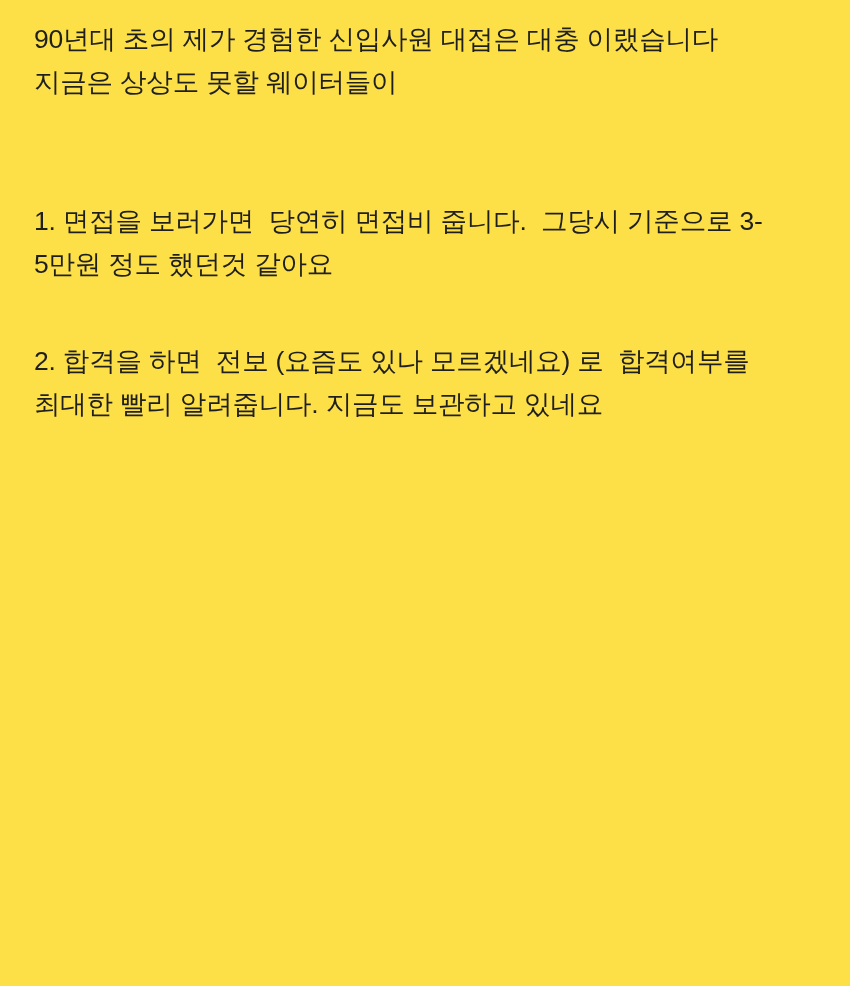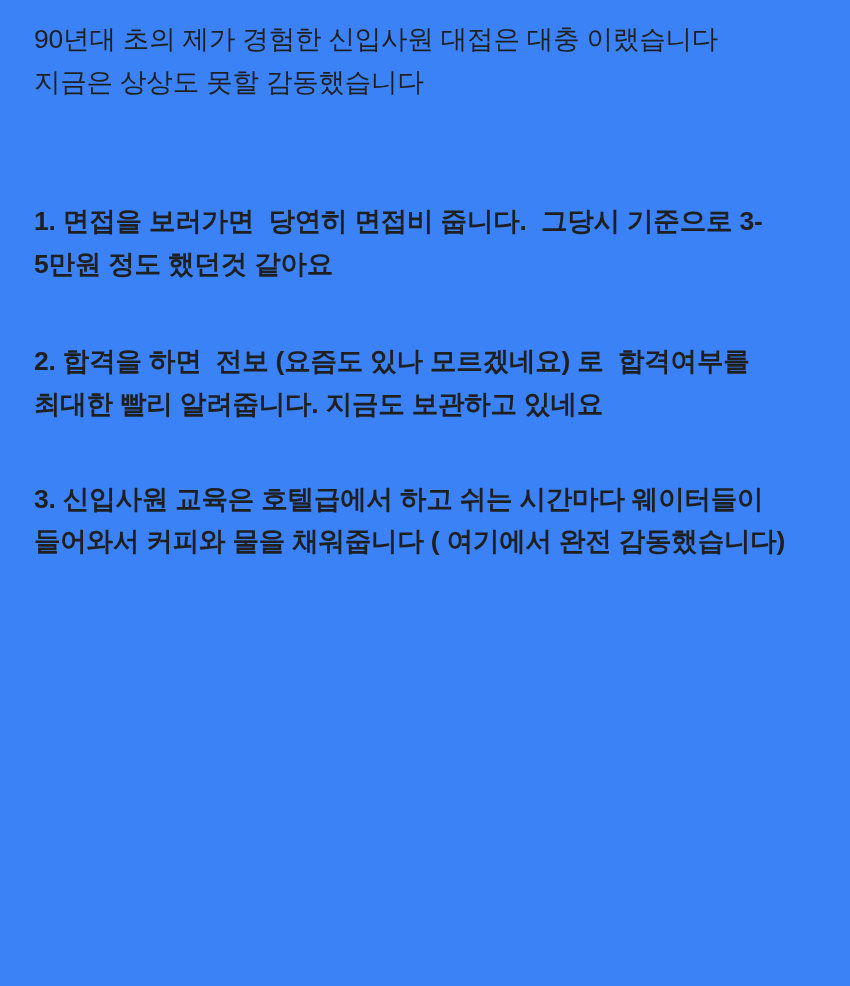--- a/index.html
+++ b/index.html
@@ -12,28 +12,28 @@
     background: #ffffff;
     font-family: "Liberation Sans", sans-serif;
     color: #222222;
     overflow: hidden;
   }
   .page {
     width: 850px;
     height: 986px;
     box-sizing: border-box;
     padding: 18px 34px 0 34px;
-    background: #3b82f6;
+    background: #fde047;
   }
   .block {
     font-size: 26.5px;
     line-height: 1.62;
     letter-spacing: -0.2px;
     color: #1f1f1f;
-    font-weight: 700;
+    font-weight: 400;
     white-space: pre-wrap;
     word-break: keep-all;
   }
   .intro-line {
     font-size: 26.5px;
     line-height: 1.62;
     letter-spacing: -0.2px;
     color: #1f1f1f;
     white-space: pre-wrap;
   }
@@ -45,34 +45,33 @@
     text-indent: 36px;
   }
 </style>
 </head>
 <body>
 
 <div class="page">
 
   <div>
     <div class="intro-line">90년대 초의 제가 경험한 신입사원 대접은 대충 이랬습니다</div>
-    <div class="intro-line">지금은 상상도 못할 감동했습니다</div>
+    <div class="intro-line">지금은 상상도 못할 웨이터들이</div>
   </div>
 
   <div class="gap-xl"></div>
 
   <div class="block">1. 면접을 보러가면  당연히 면접비 줍니다.  그당시 기준으로 3-5만원 정도 했던것 같아요</div>
 
   <div class="gap-lg"></div>
 
   <div class="block">2. 합격을 하면  전보 (요즘도 있나 모르겠네요) 로  합격여부를 최대한 빨리 알려줍니다. 지금도 보관하고 있네요</div>
 
   <div class="gap-md"></div>
 
-  <div class="block">3. 신입사원 교육은 호텔급에서 하고 쉬는 시간마다 웨이터들이 들어와서 커피와 물을 채워줍니다 ( 여기에서 완전 감동했습니다)</div>
 
   <div class="gap-sm"></div>
 
 
   <div class="gap-sm"></div>
 
 
 </div>
 
 </body></html>

